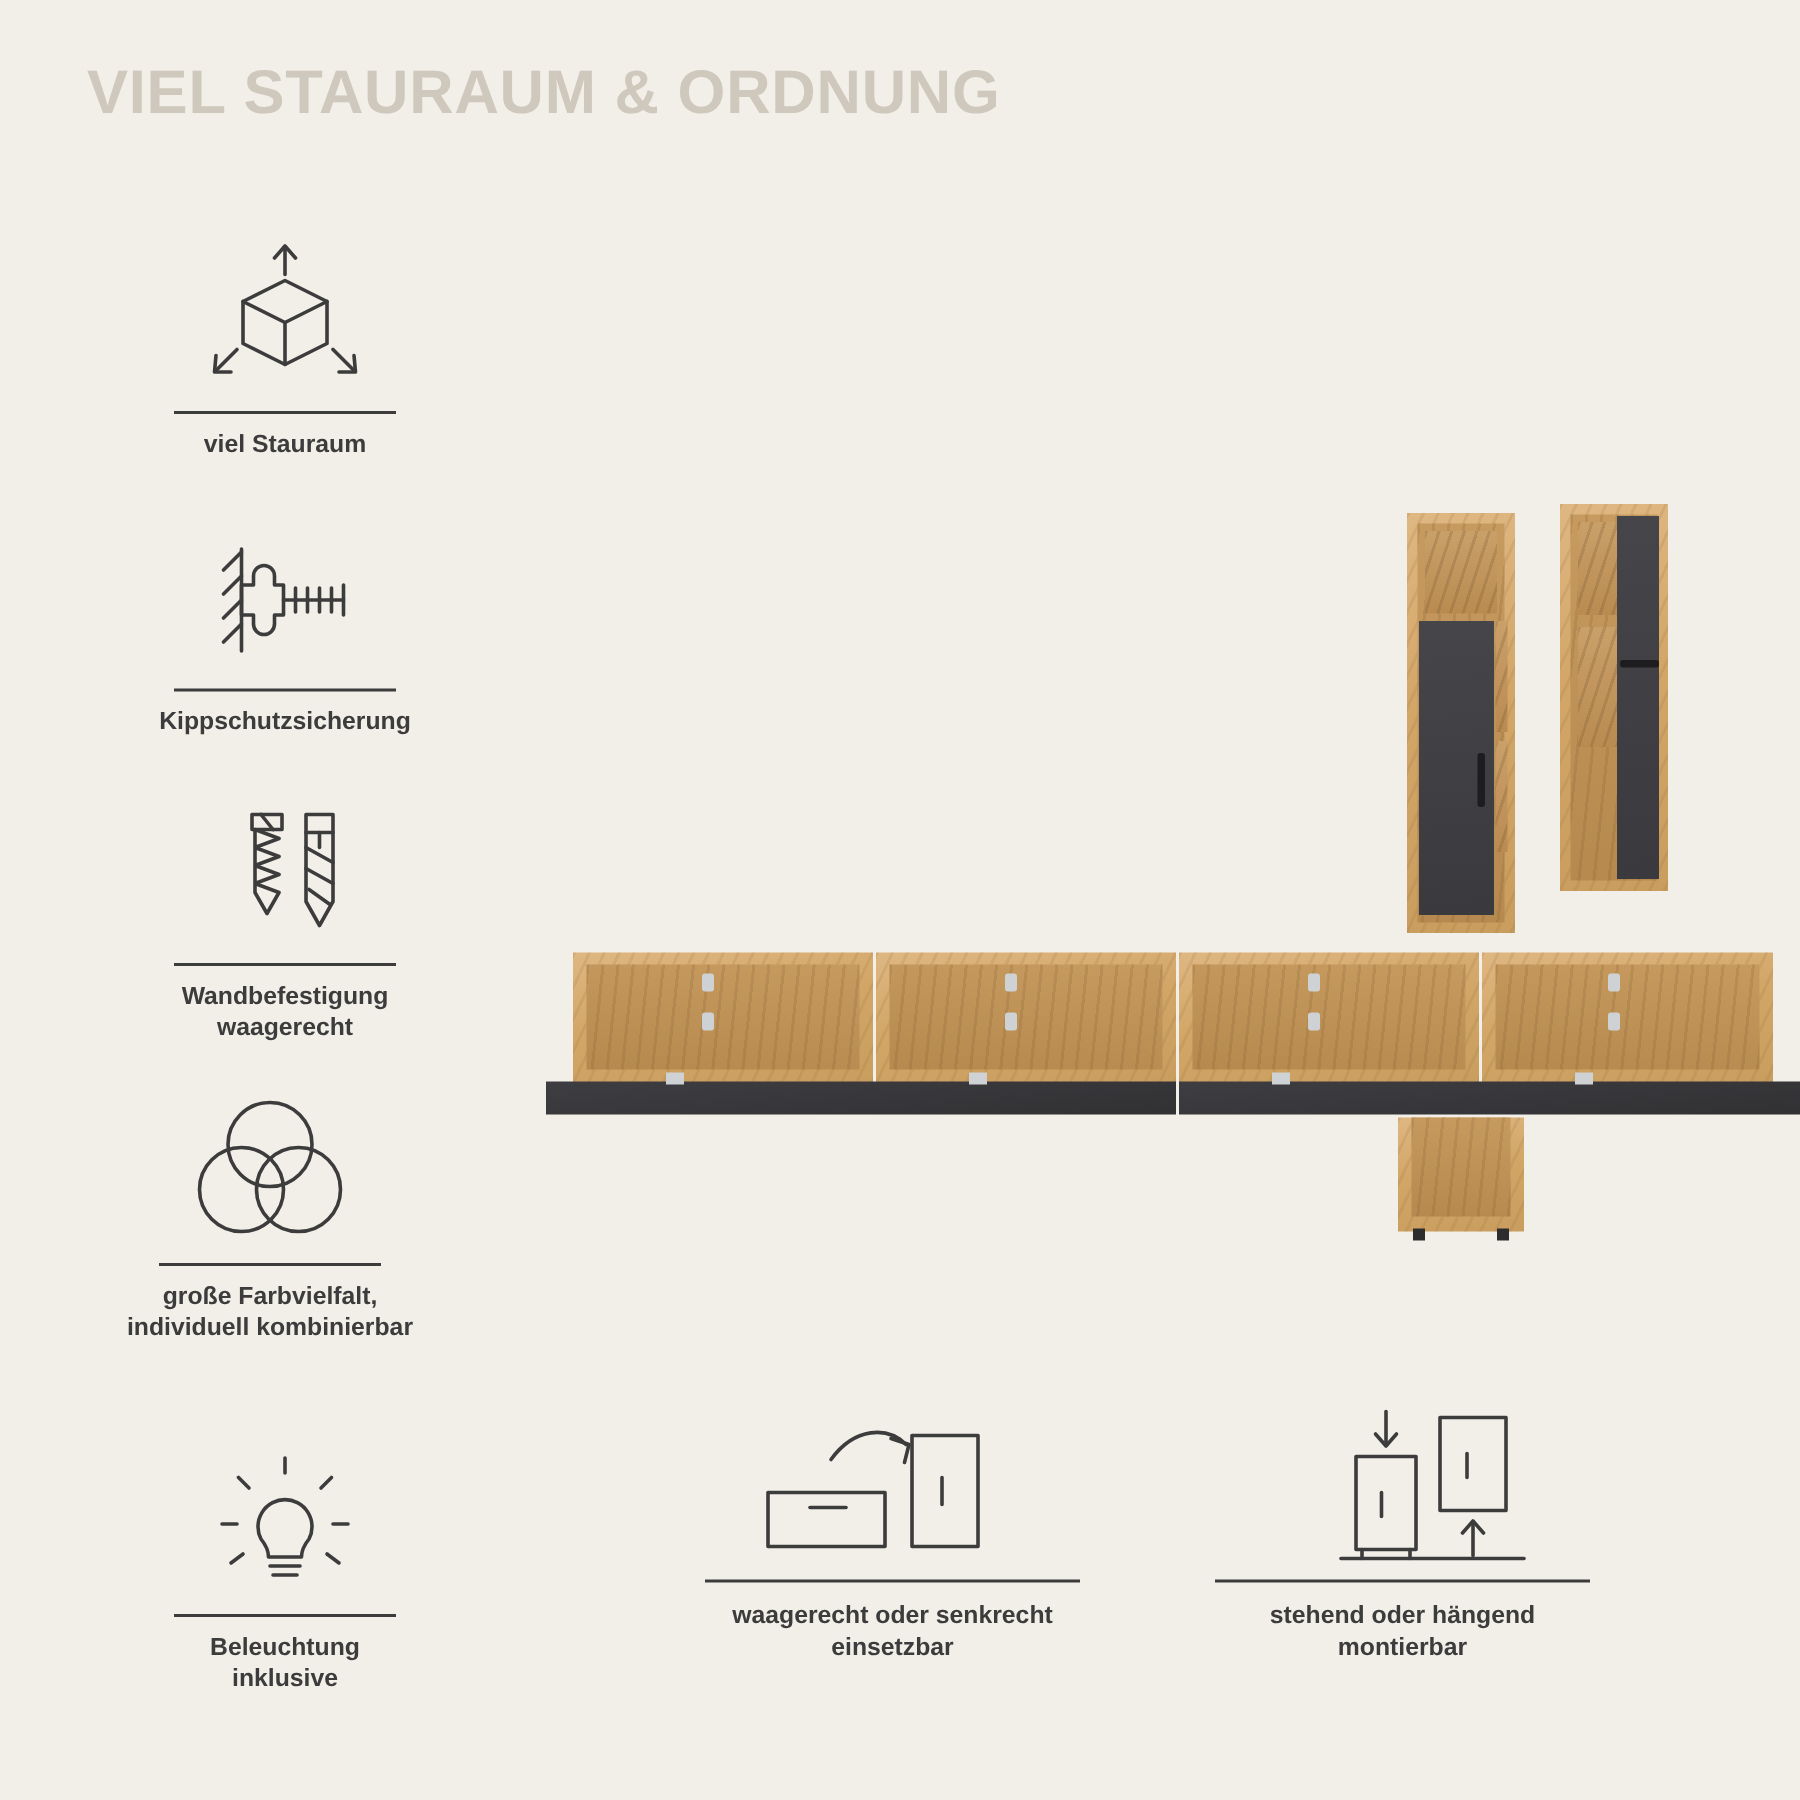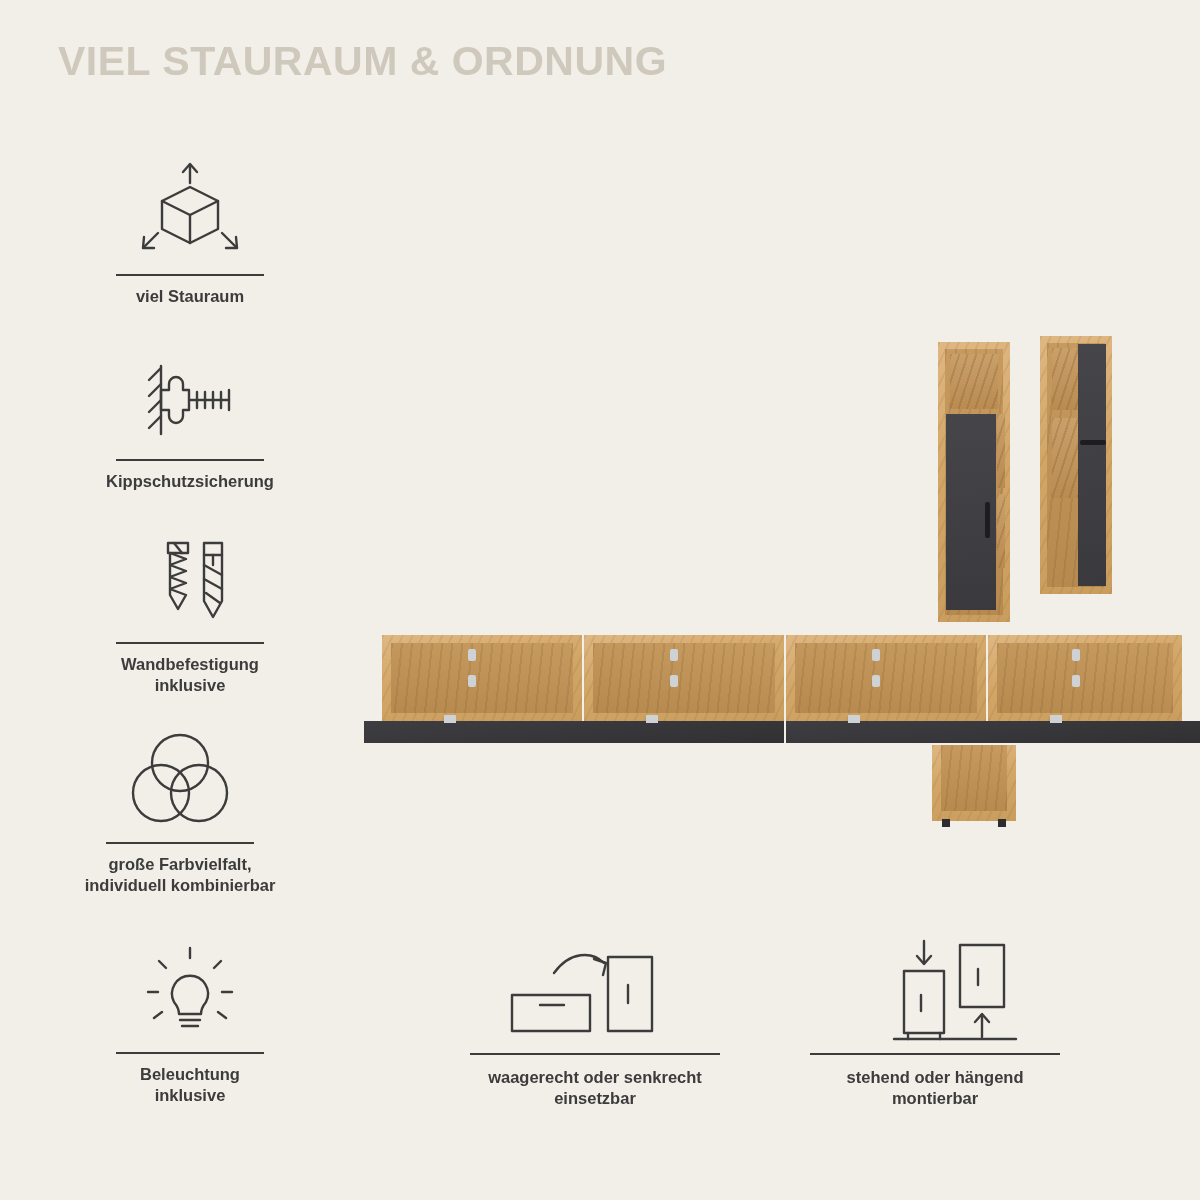--- a/index.html
+++ b/index.html
@@ -214,37 +214,37 @@
         <path d="M74 12 h18 v12 h-18 z"></path>
         <path d="M74 24 v46 l9 16 9 -16 v-46"></path>
         <line x1="74" y1="34" x2="92" y2="44"></line>
         <line x1="74" y1="48" x2="92" y2="58"></line>
         <line x1="76" y1="62" x2="90" y2="72"></line>
         <line x1="83" y1="24" x2="83" y2="34"></line>
       </svg>
     </div>
     <div class="rule"></div>
     <div class="caption">Wandbefestigung
-inklusive</div>
+waagerecht</div>
   </div>
 
   <div class="feature" style="left:50px; top:728px;">
     <div class="icon-box">
       <svg width="126" height="112" viewBox="0 0 126 112" fill="none" stroke="#3c3c3c" stroke-width="2.4">
         <circle cx="63" cy="36" r="28"></circle>
         <circle cx="44" cy="66" r="28"></circle>
         <circle cx="82" cy="66" r="28"></circle>
       </svg>
     </div>
     <div class="rule"></div>
     <div class="caption">große Farbvielfalt,
 individuell kombinierbar</div>
   </div>
 
-  <div class="feature" style="left:60px; top:938px;">
+  <div class="feature" style="left:60px; top:962px;">
     <div class="icon-box">
       <svg width="120" height="106" viewBox="0 0 120 106" fill="none" stroke="#3c3c3c" stroke-width="2.4" stroke-linecap="round" stroke-linejoin="round">
         <path d="M44 62 a18 18 0 1 1 32 0 c-4 5 -5 8 -5 12 h-22 c0 -4 -1 -7 -5 -12 z"></path>
         <line x1="50" y1="80" x2="70" y2="80"></line>
         <line x1="52" y1="86" x2="68" y2="86"></line>
         <line x1="60" y1="18" x2="60" y2="8"></line>
         <line x1="36" y1="28" x2="29" y2="21"></line>
         <line x1="84" y1="28" x2="91" y2="21"></line>
         <line x1="28" y1="52" x2="18" y2="52"></line>
         <line x1="92" y1="52" x2="102" y2="52"></line>

